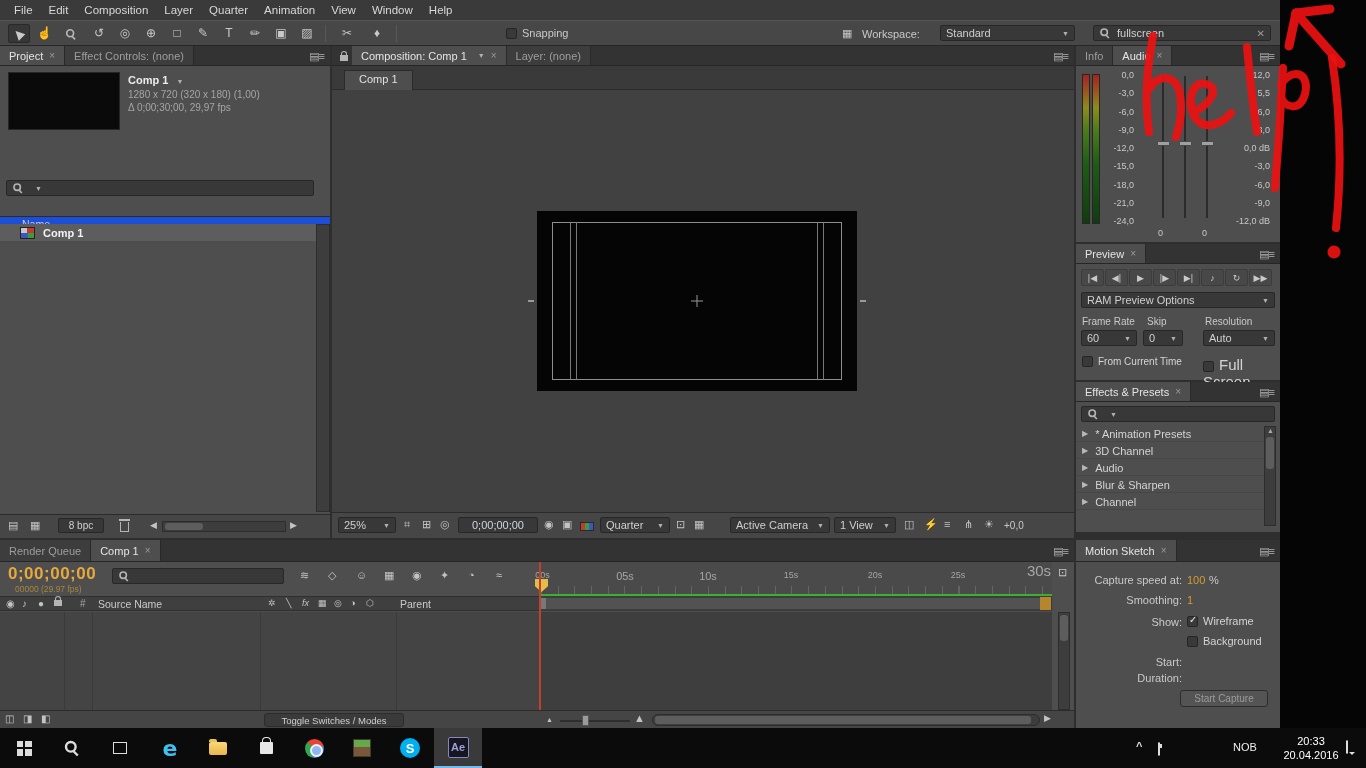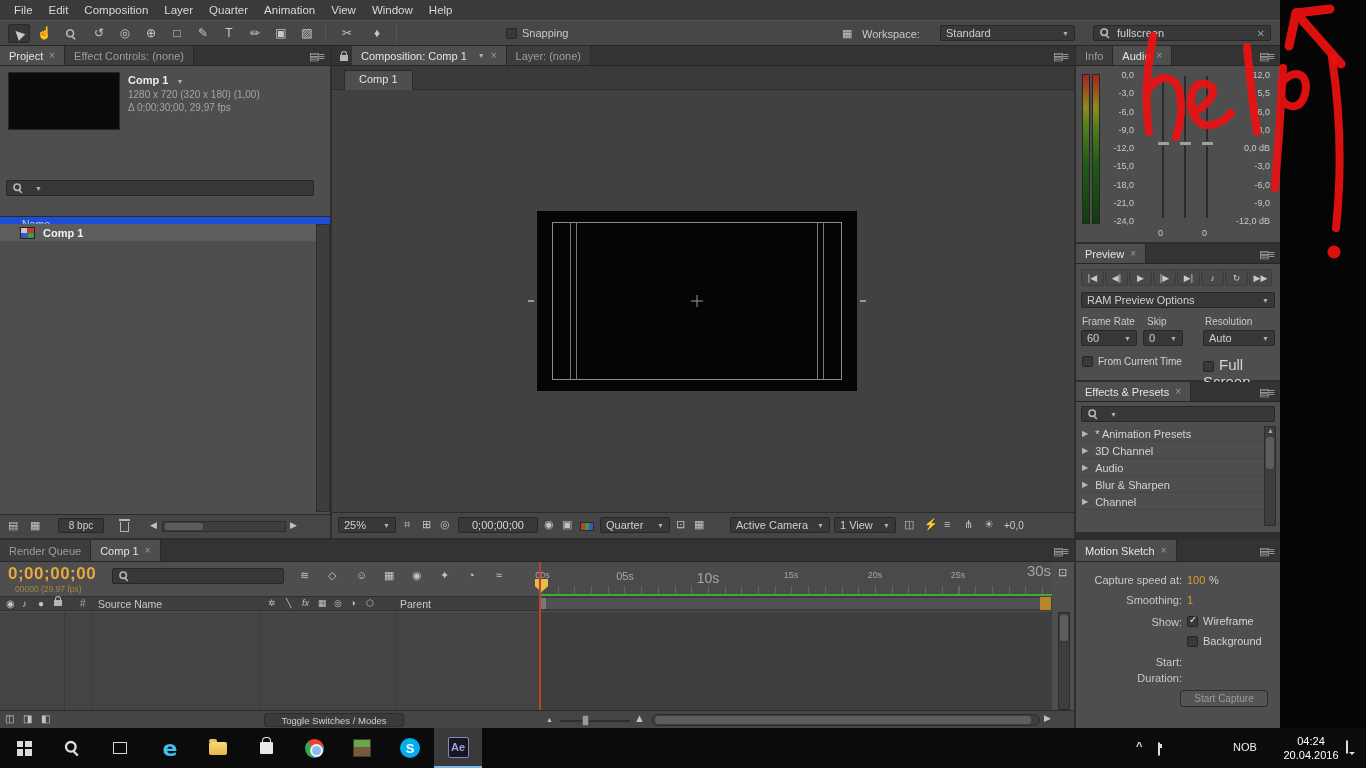--- a/index.html
+++ b/index.html
@@ -390,21 +390,21 @@
       <span class="icon" style="left:384px;top:7px">▦</span>
       <span class="icon" style="left:412px;top:7px">◉</span>
       <span class="icon" style="left:440px;top:7px">✦</span>
       <span class="icon" style="left:468px;top:7px">◔</span>
       <span class="icon" style="left:496px;top:7px">≈</span>
 
       <div class="abs" style="left:540px;top:0;width:512px;height:32px;background:#4a4a4a;border-left:1px solid #2b2b2b">
         <div class="abs" style="left:0;bottom:0;width:512px;height:8px;background:repeating-linear-gradient(90deg,#646464 0,#646464 1px,transparent 1px,transparent 16.7px)"></div>
         <span class="abs dim" style="left:0;top:8px;font-size:9px;transform:translateX(-40%)">00s</span>
         <span class="abs dim" style="left:84px;top:8px;font-size:11px;transform:translateX(-50%)">05s</span>
-        <span class="abs dim" style="left:167px;top:8px;font-size:14px;transform:translateX(-50%)">10s</span>
+        <span class="abs dim" style="left:167px;top:8px;font-size:11px;transform:translateX(-50%)">10s</span>
         <span class="abs dim" style="left:250px;top:8px;font-size:9px;transform:translateX(-50%)">15s</span>
         <span class="abs dim" style="left:334px;top:8px;font-size:9px;transform:translateX(-50%)">20s</span>
         <span class="abs dim" style="left:417px;top:8px;font-size:9px;transform:translateX(-50%)">25s</span>
         <span class="abs dim" style="left:498px;top:0;font-size:15px;transform:translateX(-50%)">30s</span>
         <div class="cti" style="left:-6px;top:17px"></div>
       </div>
       <div class="abs" style="left:540px;top:32px;width:512px;height:2px;background:#3fae37"></div>
 
       <div class="abs" style="left:540px;top:34px;width:512px;height:15px;background:#3c3c3c">
         <div class="abs" style="left:2px;top:2px;width:498px;height:11px;background:#525252"></div>
@@ -523,21 +523,21 @@
       </div>
     <div class="taskbtn activeapp" style="left:434px">
         <span class="aeic">Ae</span>
       </div>
     <span class="abs" style="left:1136px;top:12px;color:#ddd;font-size:11px;font-weight:bold">^</span>
     <span class="abs" style="left:1158px;top:15px"><span class="batt"></span></span>
     <span class="abs" style="left:1183px;top:14px"><span class="wifi"></span></span>
     <span class="abs" style="left:1207px;top:13px"><span class="spk"></span></span>
     <span class="abs" style="left:1233px;top:13px;color:#eee;font-size:11px">NOB</span>
     <div class="abs" style="left:1278px;top:6px;width:66px;display:flex;flex-direction:column;align-items:center;color:#fff;font-size:11px;line-height:14px">
-      <span>04:24</span>
+      <span>20:33</span>
       <span>20.04.2016</span>
     </div>
     <span class="abs" style="left:1346px;top:13px"><span class="ac"></span></span>
   </div>
 
   <svg class="anno" width="1366" height="768" viewBox="0 0 1366 768">
     <g stroke="#ed1212" stroke-width="9" fill="none" stroke-linecap="round" stroke-linejoin="round" opacity="0.92">
       <path d="M1341 64 L1296 13"></path>
       <path d="M1296 13 L1289 46"></path>
       <path d="M1296 13 L1330 9"></path>

